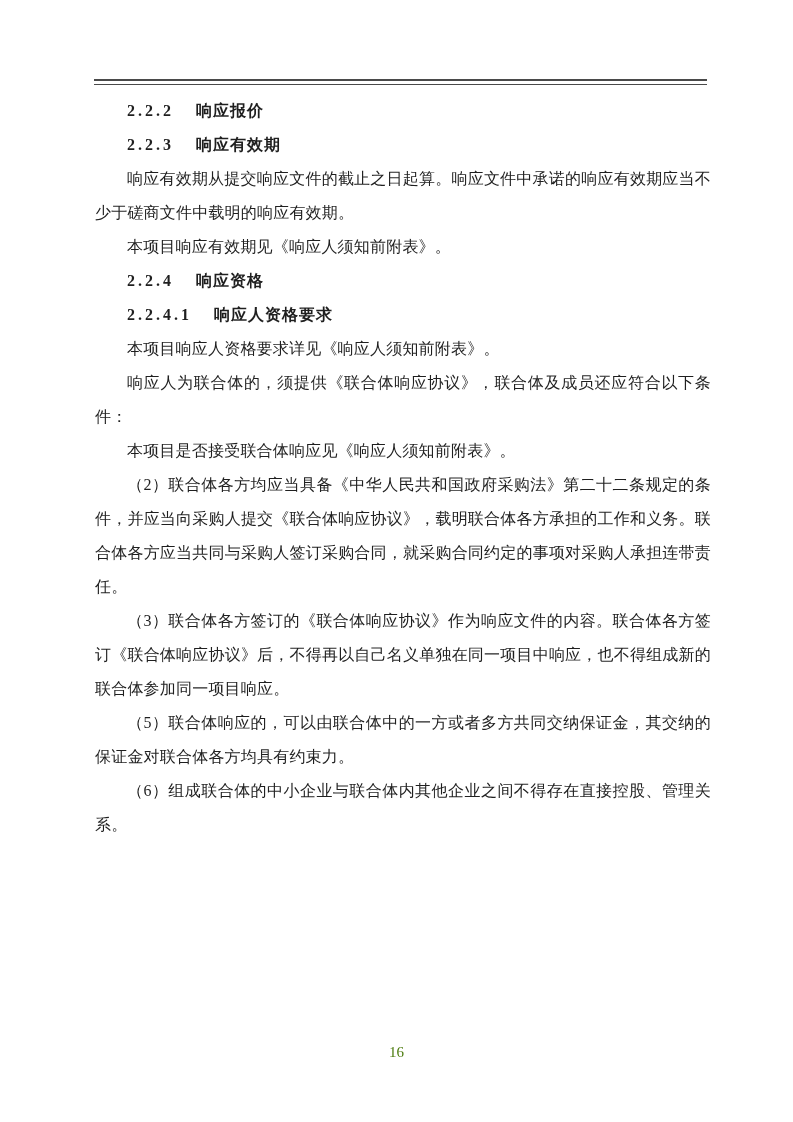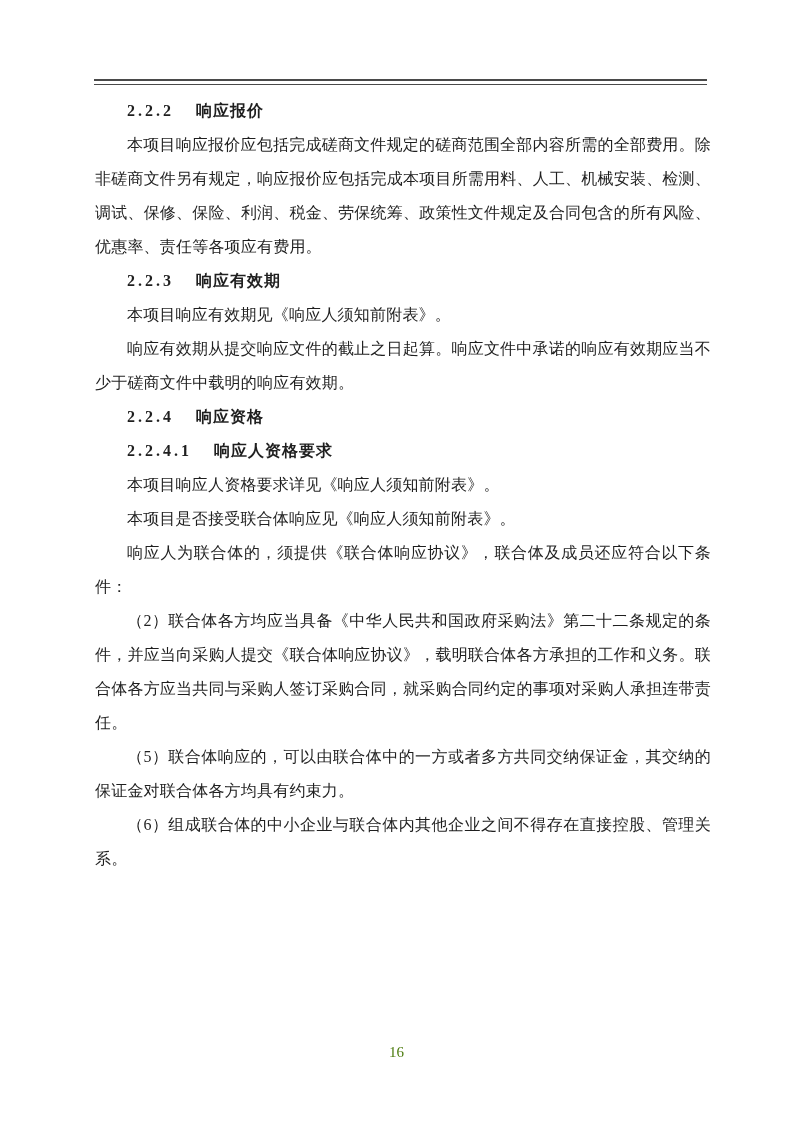--- a/index.html
+++ b/index.html
@@ -83,42 +83,42 @@
 
 <div class="page">
 
   <div class="header-rule"></div>
   <div class="scan-edge"></div>
 
   <div class="content">
 
     <h3 class="hd"><span class="hnum">2.2.2</span><span class="htitle">响应报价</span></h3>
 
-    <p class="para">本项目响应报价应包括完成磋商文件规定的磋商范围全部内容所需的全部费用。除非磋商文件另有规定，响应报价应包括完成本项目所需用料、人工、机械安装、检测、调试、保修、保险、利润、税金、劳保统筹、政策性文件规定及合同包含的所有风险、优惠率、责任等各项应有费用。</p>
 
     <h3 class="hd"><span class="hnum">2.2.3</span><span class="htitle">响应有效期</span></h3>
 
+    <p class="para">响应有效期从提交响应文件的截止之日起算。响应文件中承诺的响应有效期应当不少于磋商文件中载明的响应有效期。</p>
+
     <p class="para">本项目响应有效期见《响应人须知前附表》。</p>
-
-    <p class="para">响应有效期从提交响应文件的截止之日起算。响应文件中承诺的响应有效期应当不少于磋商文件中载明的响应有效期。</p>
 
     <h3 class="hd"><span class="hnum">2.2.4</span><span class="htitle">响应资格</span></h3>
 
     <h3 class="hd"><span class="hnum">2.2.4.1</span><span class="htitle">响应人资格要求</span></h3>
 
     <p class="para">本项目响应人资格要求详见《响应人须知前附表》。</p>
 
 
+    <p class="para">响应人为联合体的，须提供《联合体响应协议》，联合体及成员还应符合以下条件：</p>
+
     <p class="para">本项目是否接受联合体响应见《响应人须知前附表》。</p>
-
-    <p class="para">响应人为联合体的，须提供《联合体响应协议》，联合体及成员还应符合以下条件：</p>
 
 
     <p class="para">（2）联合体各方均应当具备《中华人民共和国政府采购法》第二十二条规定的条件，并应当向采购人提交《联合体响应协议》，载明联合体各方承担的工作和义务。联合体各方应当共同与采购人签订采购合同，就采购合同约定的事项对采购人承担连带责任。</p>
 
+    <p class="para">（3）联合体各方签订的《联合体响应协议》作为响应文件的内容。联合体各方签订《联合体响应协议》后，不得再以自己名义单独在同一项目中响应，也不得组成新的联合体参加同一项目响应。</p>
 
     <p class="para">（5）联合体响应的，可以由联合体中的一方或者多方共同交纳保证金，其交纳的保证金对联合体各方均具有约束力。</p>
 
 
     <p class="para">（6）组成联合体的中小企业与联合体内其他企业之间不得存在直接控股、管理关系。</p>
 
   </div>
 
   <div class="footer">
     <span>16</span>

